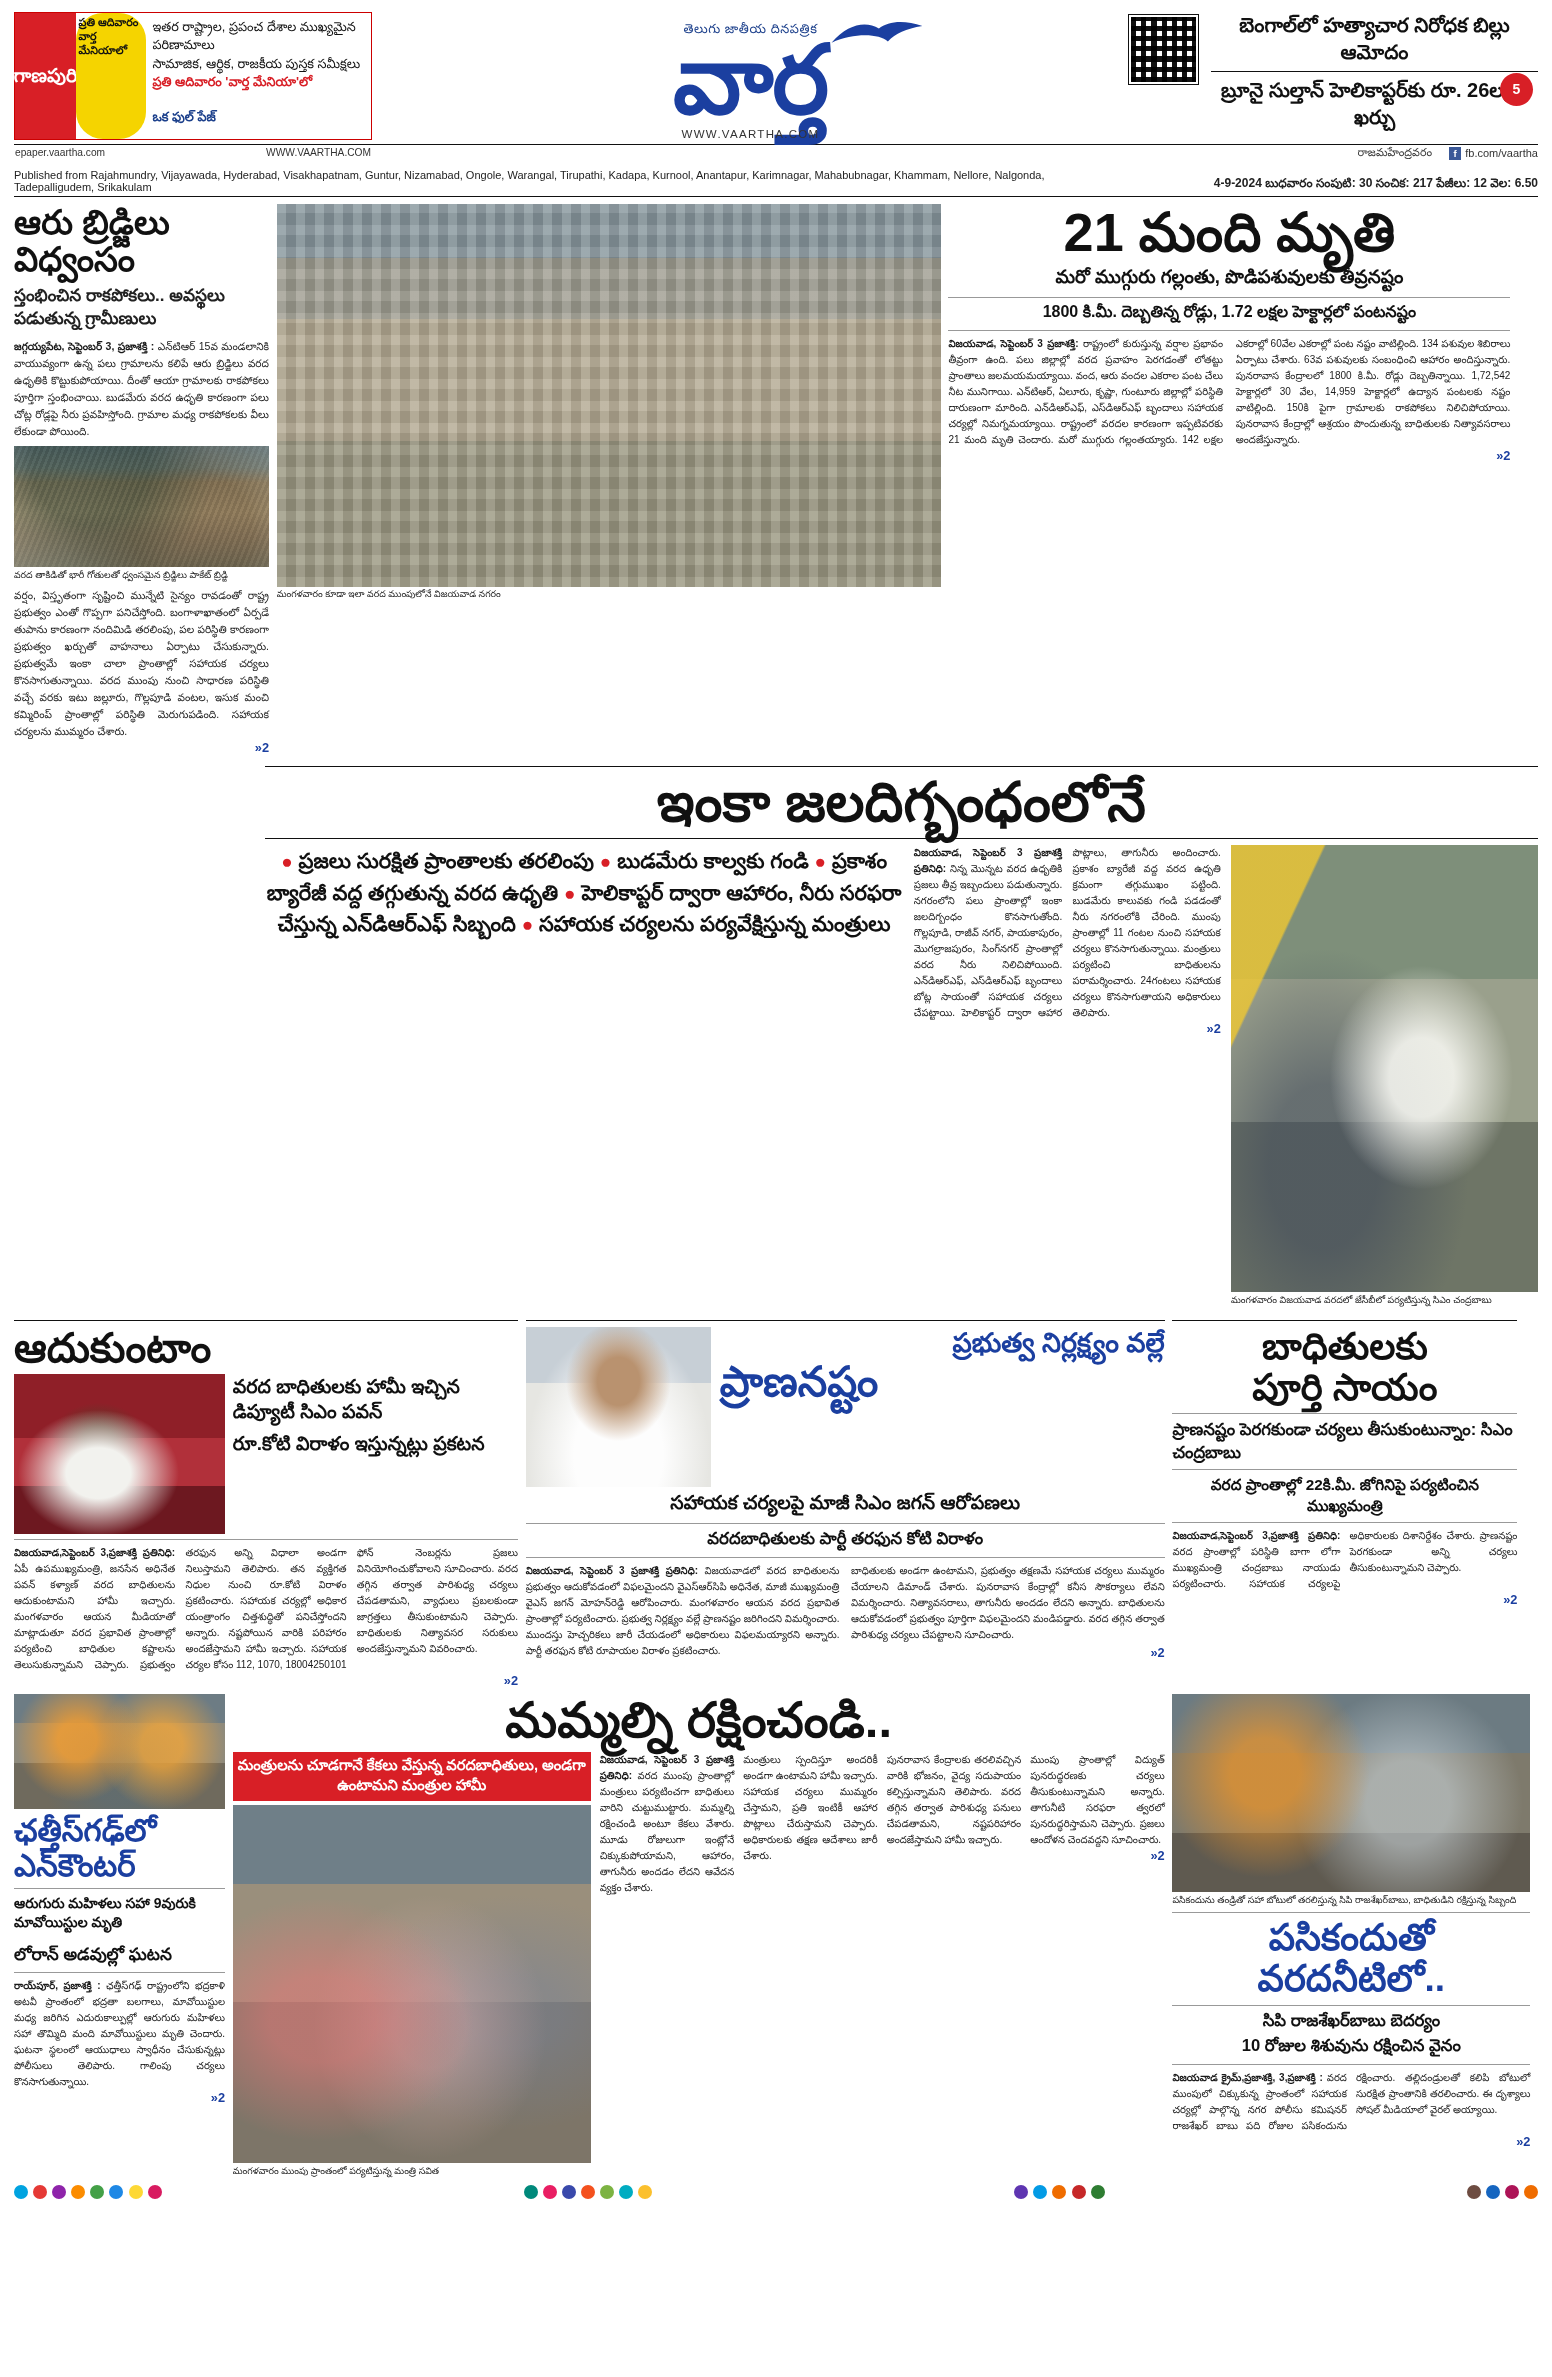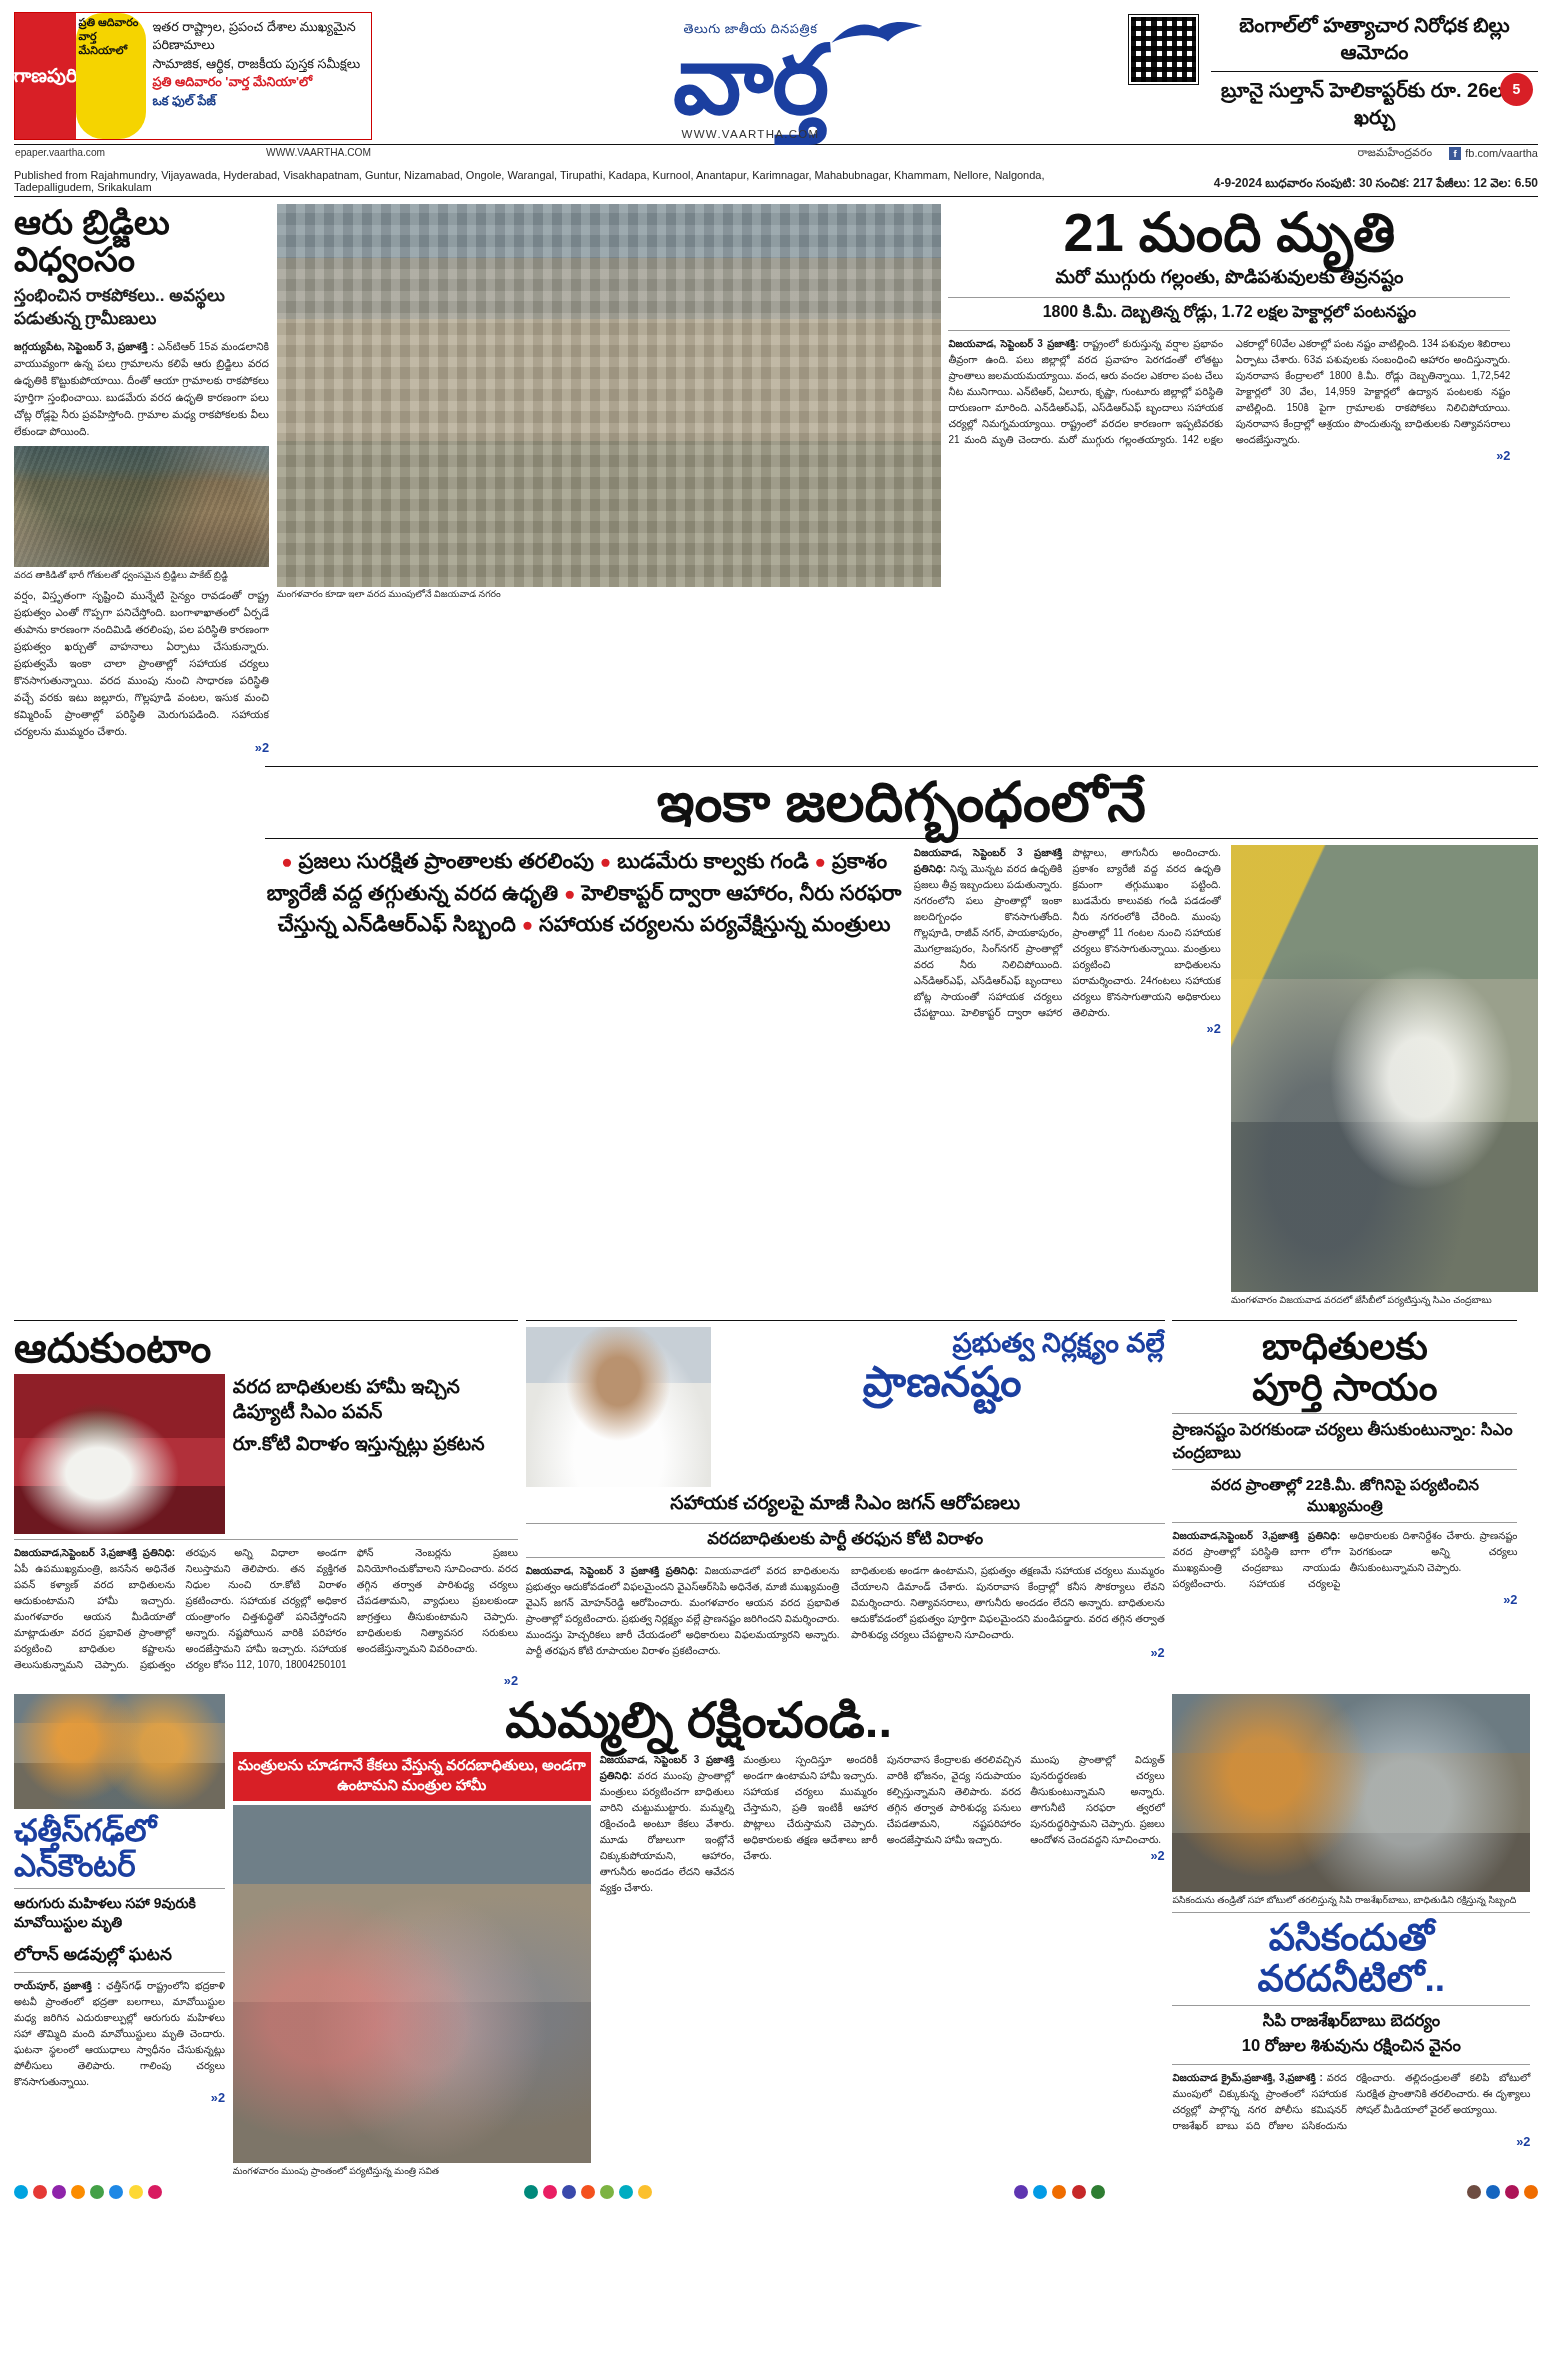--- a/index.html
+++ b/index.html
@@ -55,21 +55,21 @@
     border-radius: 27px;
   }
   .mh-left-text {
     flex: 1;
     padding: 5.1px 6.4px;
     font-size: 12.8px;
     line-height: 1.45;
     color: #111;
   }
   .mh-left-text .hl { color: #d81f26; font-weight: bold; }
-  .mh-left-text .blue { color:#1b3f8b; font-weight:bold; }
+  .mh-left-text .blue { color:#1b3f8b; font-weight:bold;margin-top:16px; }
   .mh-left-foot {
     position: absolute;
     bottom: -19px;
     left: 0;
     width: 100%;
     display: flex;
     justify-content: space-between;
     font-size: 10.2px;
     color: #333;
     padding-top: 2.6px;
@@ -441,21 +441,21 @@
       </div>
       <div class="cont" style="text-align:right">»2</div>
     </div>
 
     <div class="col" style="width:639px">
       <div class="rule-th"></div>
       <div style="display:flex;gap:9px;align-items:flex-start">
         <div class="photo ph-leader" style="width:185px;height:160px"></div>
         <div style="flex:1">
           <div style="font-size:27px;font-weight:bold;color:#1b3fa0;text-align:right;line-height:1.2">ప్రభుత్వ నిర్లక్ష్యం వల్లే</div>
-          <div style="font-size:42px;font-weight:bold;color:#1b3fa0;text-align:center;line-height:1.1">ప్రాణనష్టం</div>
+          <div style="font-size:42px;font-weight:bold;color:#1b3fa0;text-align:left;line-height:1.1">ప్రాణనష్టం</div>
         </div>
       </div>
       <div style="font-size:19px;font-weight:bold;text-align:center;margin-top:5.1px;color:#111">సహాయక చర్యలపై మాజీ సిఎం జగన్ ఆరోపణలు</div>
       <div class="rule-thin"></div>
       <div style="font-size:16.6px;font-weight:bold;text-align:center;color:#111">వరదబాధితులకు పార్టీ తరఫున కోటి విరాళం</div>
       <div class="rule-thin"></div>
       <div style="display:flex;gap:11.5px">
         <div class="body-text-sm" style="flex:1">
           <b>విజయవాడ, సెప్టెంబర్ 3 ప్రజాశక్తి ప్రతినిధి:</b>
           <span>విజయవాడలో వరద బాధితులను ప్రభుత్వం ఆదుకోవడంలో విఫలమైందని వైఎస్ఆర్‌సిపి అధినేత, మాజీ ముఖ్యమంత్రి వైఎస్ జగన్ మోహన్‌రెడ్డి ఆరోపించారు. మంగళవారం ఆయన వరద ప్రభావిత ప్రాంతాల్లో పర్యటించారు. ప్రభుత్వ నిర్లక్ష్యం వల్లే ప్రాణనష్టం జరిగిందని విమర్శించారు. ముందస్తు హెచ్చరికలు జారీ చేయడంలో అధికారులు విఫలమయ్యారని అన్నారు. పార్టీ తరఫున కోటి రూపాయల విరాళం ప్రకటించారు.</span>

